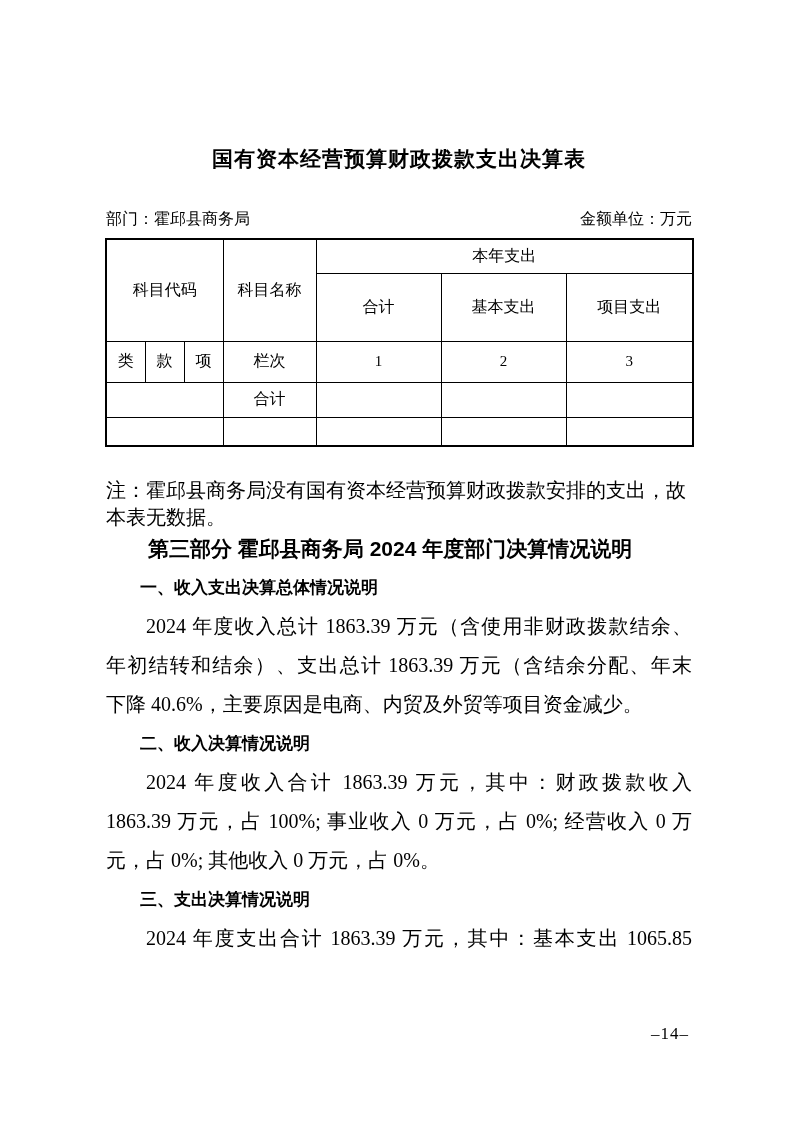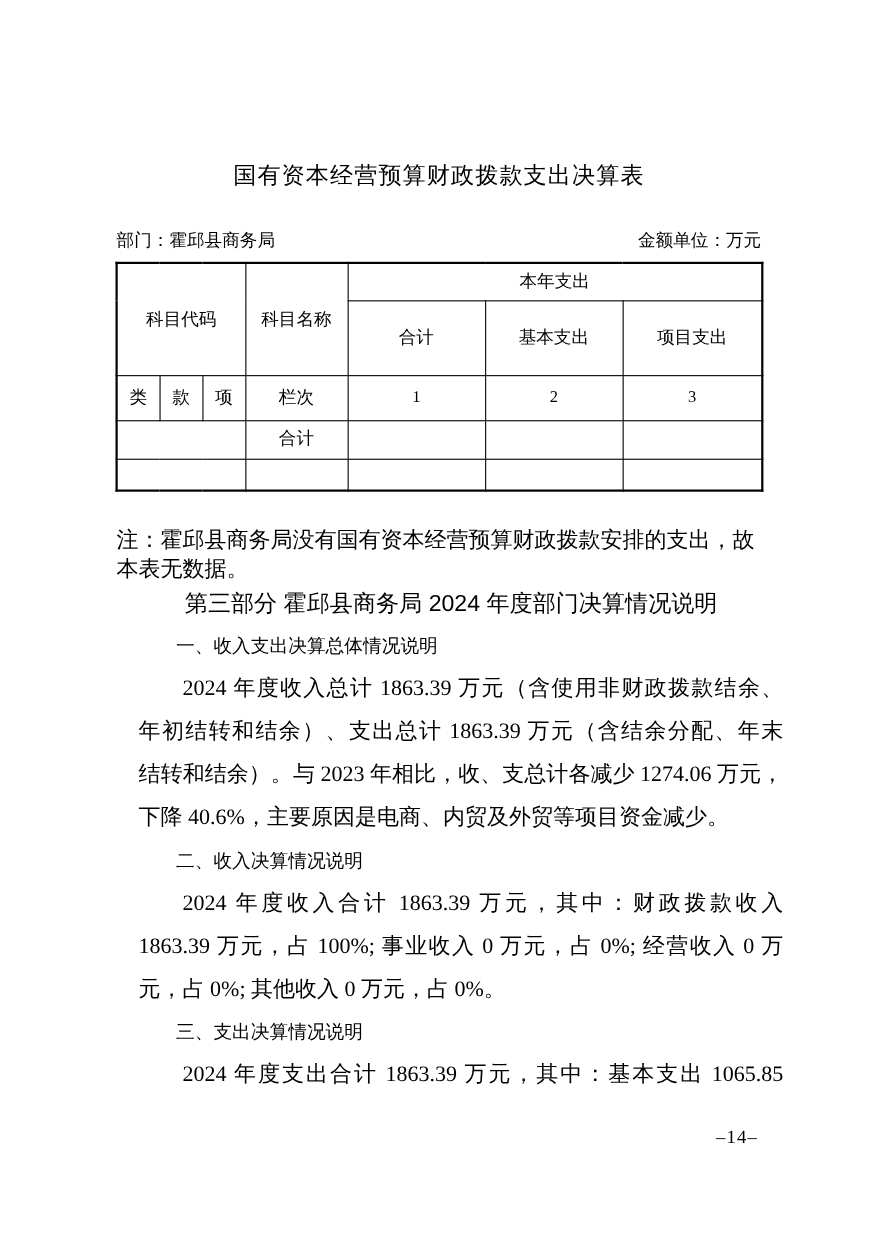--- a/index.html
+++ b/index.html
@@ -6,21 +6,21 @@
   html, body { background: #ffffff; }
   .page {
     position: relative;
     width: 793px;
     height: 1122px;
     background: #ffffff;
     color: #000000;
     font-family: "Liberation Serif", "DejaVu Serif", serif;
     overflow: hidden;
   }
-  .hei { font-family: "Liberation Sans", "DejaVu Sans", sans-serif; font-weight: normal; }
+  .hei { font-family: "Liberation Sans", "DejaVu Sans", sans-serif; font-weight: bold; }
 
   .doc-title {
     position: absolute;
     top: 145px; left: 106px; width: 586px;
     text-align: center;
     font-size: 21px;
     letter-spacing: 1px;
   }
   .table-label {
     position: absolute;
@@ -60,21 +60,21 @@
     font-size: 20px;
     margin-top: 20px;
   }
 
   .text-block {
     position: absolute;
     top: 529px; left: 106px; width: 586px;
     font-size: 20px;
     line-height: 39px;
   }
-  .line { width: 100%; white-space: nowrap; margin-left: 20px; }
+  .line { width: 100%; white-space: nowrap; }
   .line.wrapok { white-space: normal; }
   .ind { text-indent: 2em; }
   .jst { text-align: justify; text-align-last: justify; white-space: normal; }
   .part3 { font-size: 21px; }
   .subhead { font-size: 17px; }
 
   .page-number {
     position: absolute;
     top: 1024px; left: 106px; width: 586px;
     text-align: right;
@@ -143,21 +143,20 @@
     </tbody>
   </table>
 
   <div class="note-line">注：霍邱县商务局没有国有资本经营预算财政拨款安排的支出，故本表无数据。</div>
 
   <div class="text-block">
     <div class="line hei part3 ind">第三部分 霍邱县商务局 2024 年度部门决算情况说明</div>
     <div class="line hei subhead ind">一、收入支出决算总体情况说明</div>
     <div class="line ind jst">2024 年度收入总计 1863.39 万元（含使用非财政拨款结余、</div>
     <div class="line jst">年初结转和结余）、支出总计 1863.39 万元（含结余分配、年末</div>
-    <div class="line jst">结转和结余）。与 2023 年相比，收、支总计各减少 1274.06 万元，</div>
     <div class="line wrapok">下降 40.6%，主要原因是电商、内贸及外贸等项目资金减少。</div>
     <div class="line hei subhead ind">二、收入决算情况说明</div>
     <div class="line ind jst">2024 年度收入合计 1863.39 万元，其中：财政拨款收入</div>
     <div class="line jst">1863.39 万元，占 100%; 事业收入 0 万元，占 0%; 经营收入 0 万</div>
     <div class="line wrapok">元，占 0%; 其他收入 0 万元，占 0%。</div>
     <div class="line hei subhead ind">三、支出决算情况说明</div>
     <div class="line ind jst">2024 年度支出合计 1863.39 万元，其中：基本支出 1065.85</div>
   </div>
 
   <div class="page-number">–14–</div>

